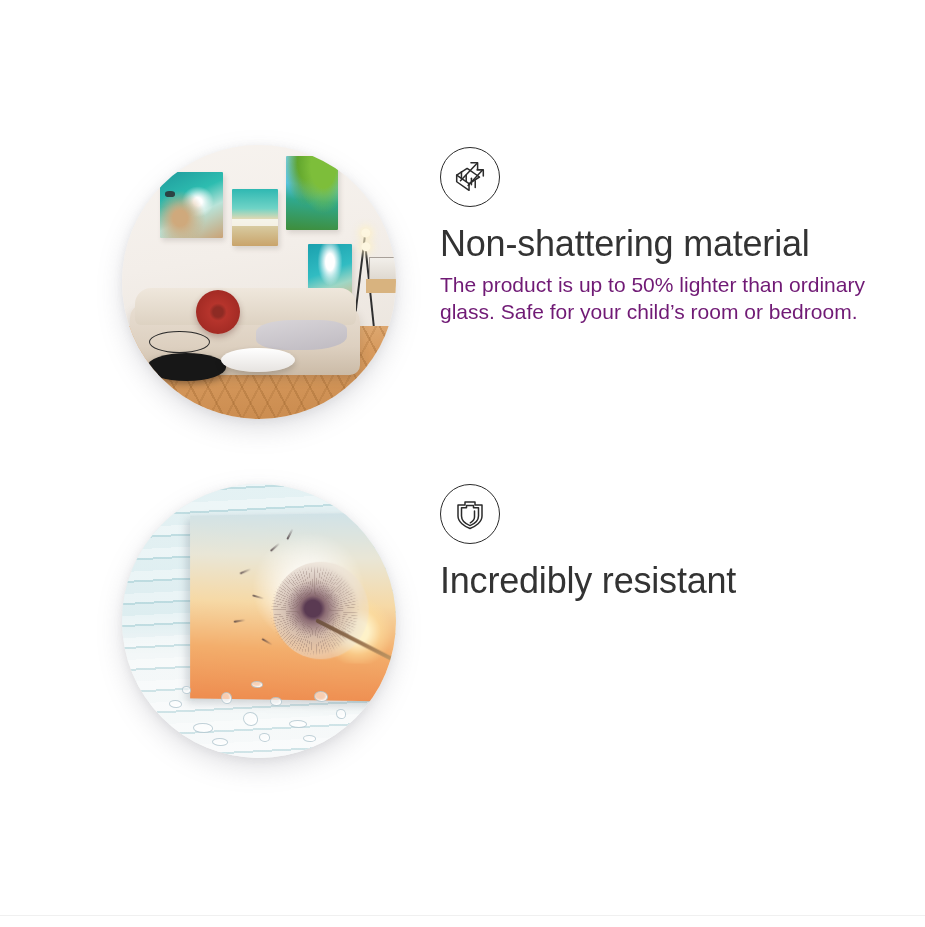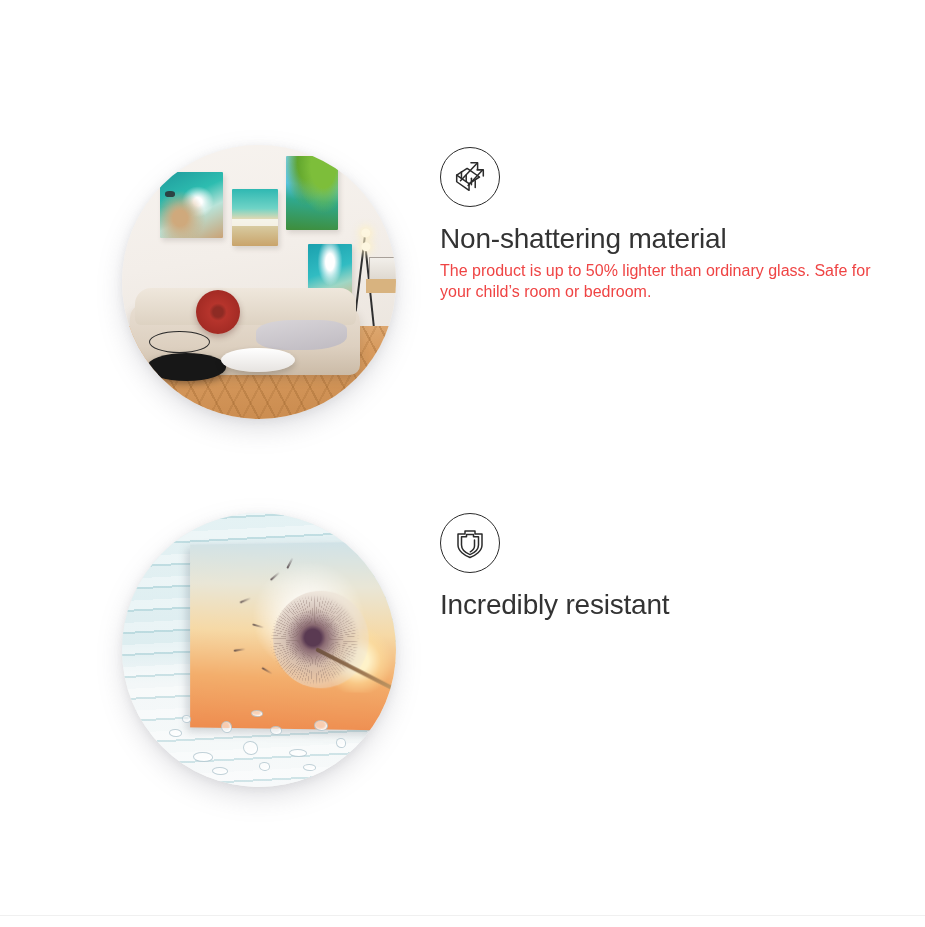--- a/index.html
+++ b/index.html
@@ -11,21 +11,21 @@
   }
   .page {
     position:relative;
     width:925px; height:927px;
     background:#ffffff;
   }
 
   
   .feature-row { position:absolute; left:0; width:925px; }
   #feature-row-1 { top:145px; height:285px; }
-  #feature-row-2 { top:513px; height:285px; }
+  #feature-row-2 { top:484px; height:285px; }
 
   
   .photo-circle {
     position:absolute;
     left:122px; top:0;
     width:274px; height:274px;
     border-radius:50%;
     overflow:hidden;
     box-shadow:0 10px 26px rgba(120,120,130,0.22), 0 2px 8px rgba(120,120,130,0.12);
     background:#f6f4f2;
@@ -194,26 +194,26 @@
 
   
   .feature-text { position:absolute; left:440px; top:0; width:450px; }
   .icon-badge {
     width:60px; height:60px; border-radius:50%;
     border:1.6px solid #2b2b2b;
     display:flex; align-items:center; justify-content:center;
   }
   .feature-title {
     margin-top:14px;
-    font-size:28px; font-weight:400; color:#333333;
+    font-size:36px; font-weight:400; color:#333333;
     letter-spacing:-0.2px; line-height:1.25;
   }
   .feature-desc {
     margin-top:5px;
-    font-size:16px; font-weight:400; color:#ef4444;
+    font-size:21px; font-weight:400; color:#701a75;
     line-height:1.30; max-width:432px;
     white-space:pre-wrap;
   }
   #feature-row-1 .feature-text { top:2px; }
   #feature-row-2 .feature-text { top:0px; }
 
   .bottom-divider {
     position:absolute; left:0; top:915px; width:925px; height:1px;
     background:#f0f0f0;
   }

